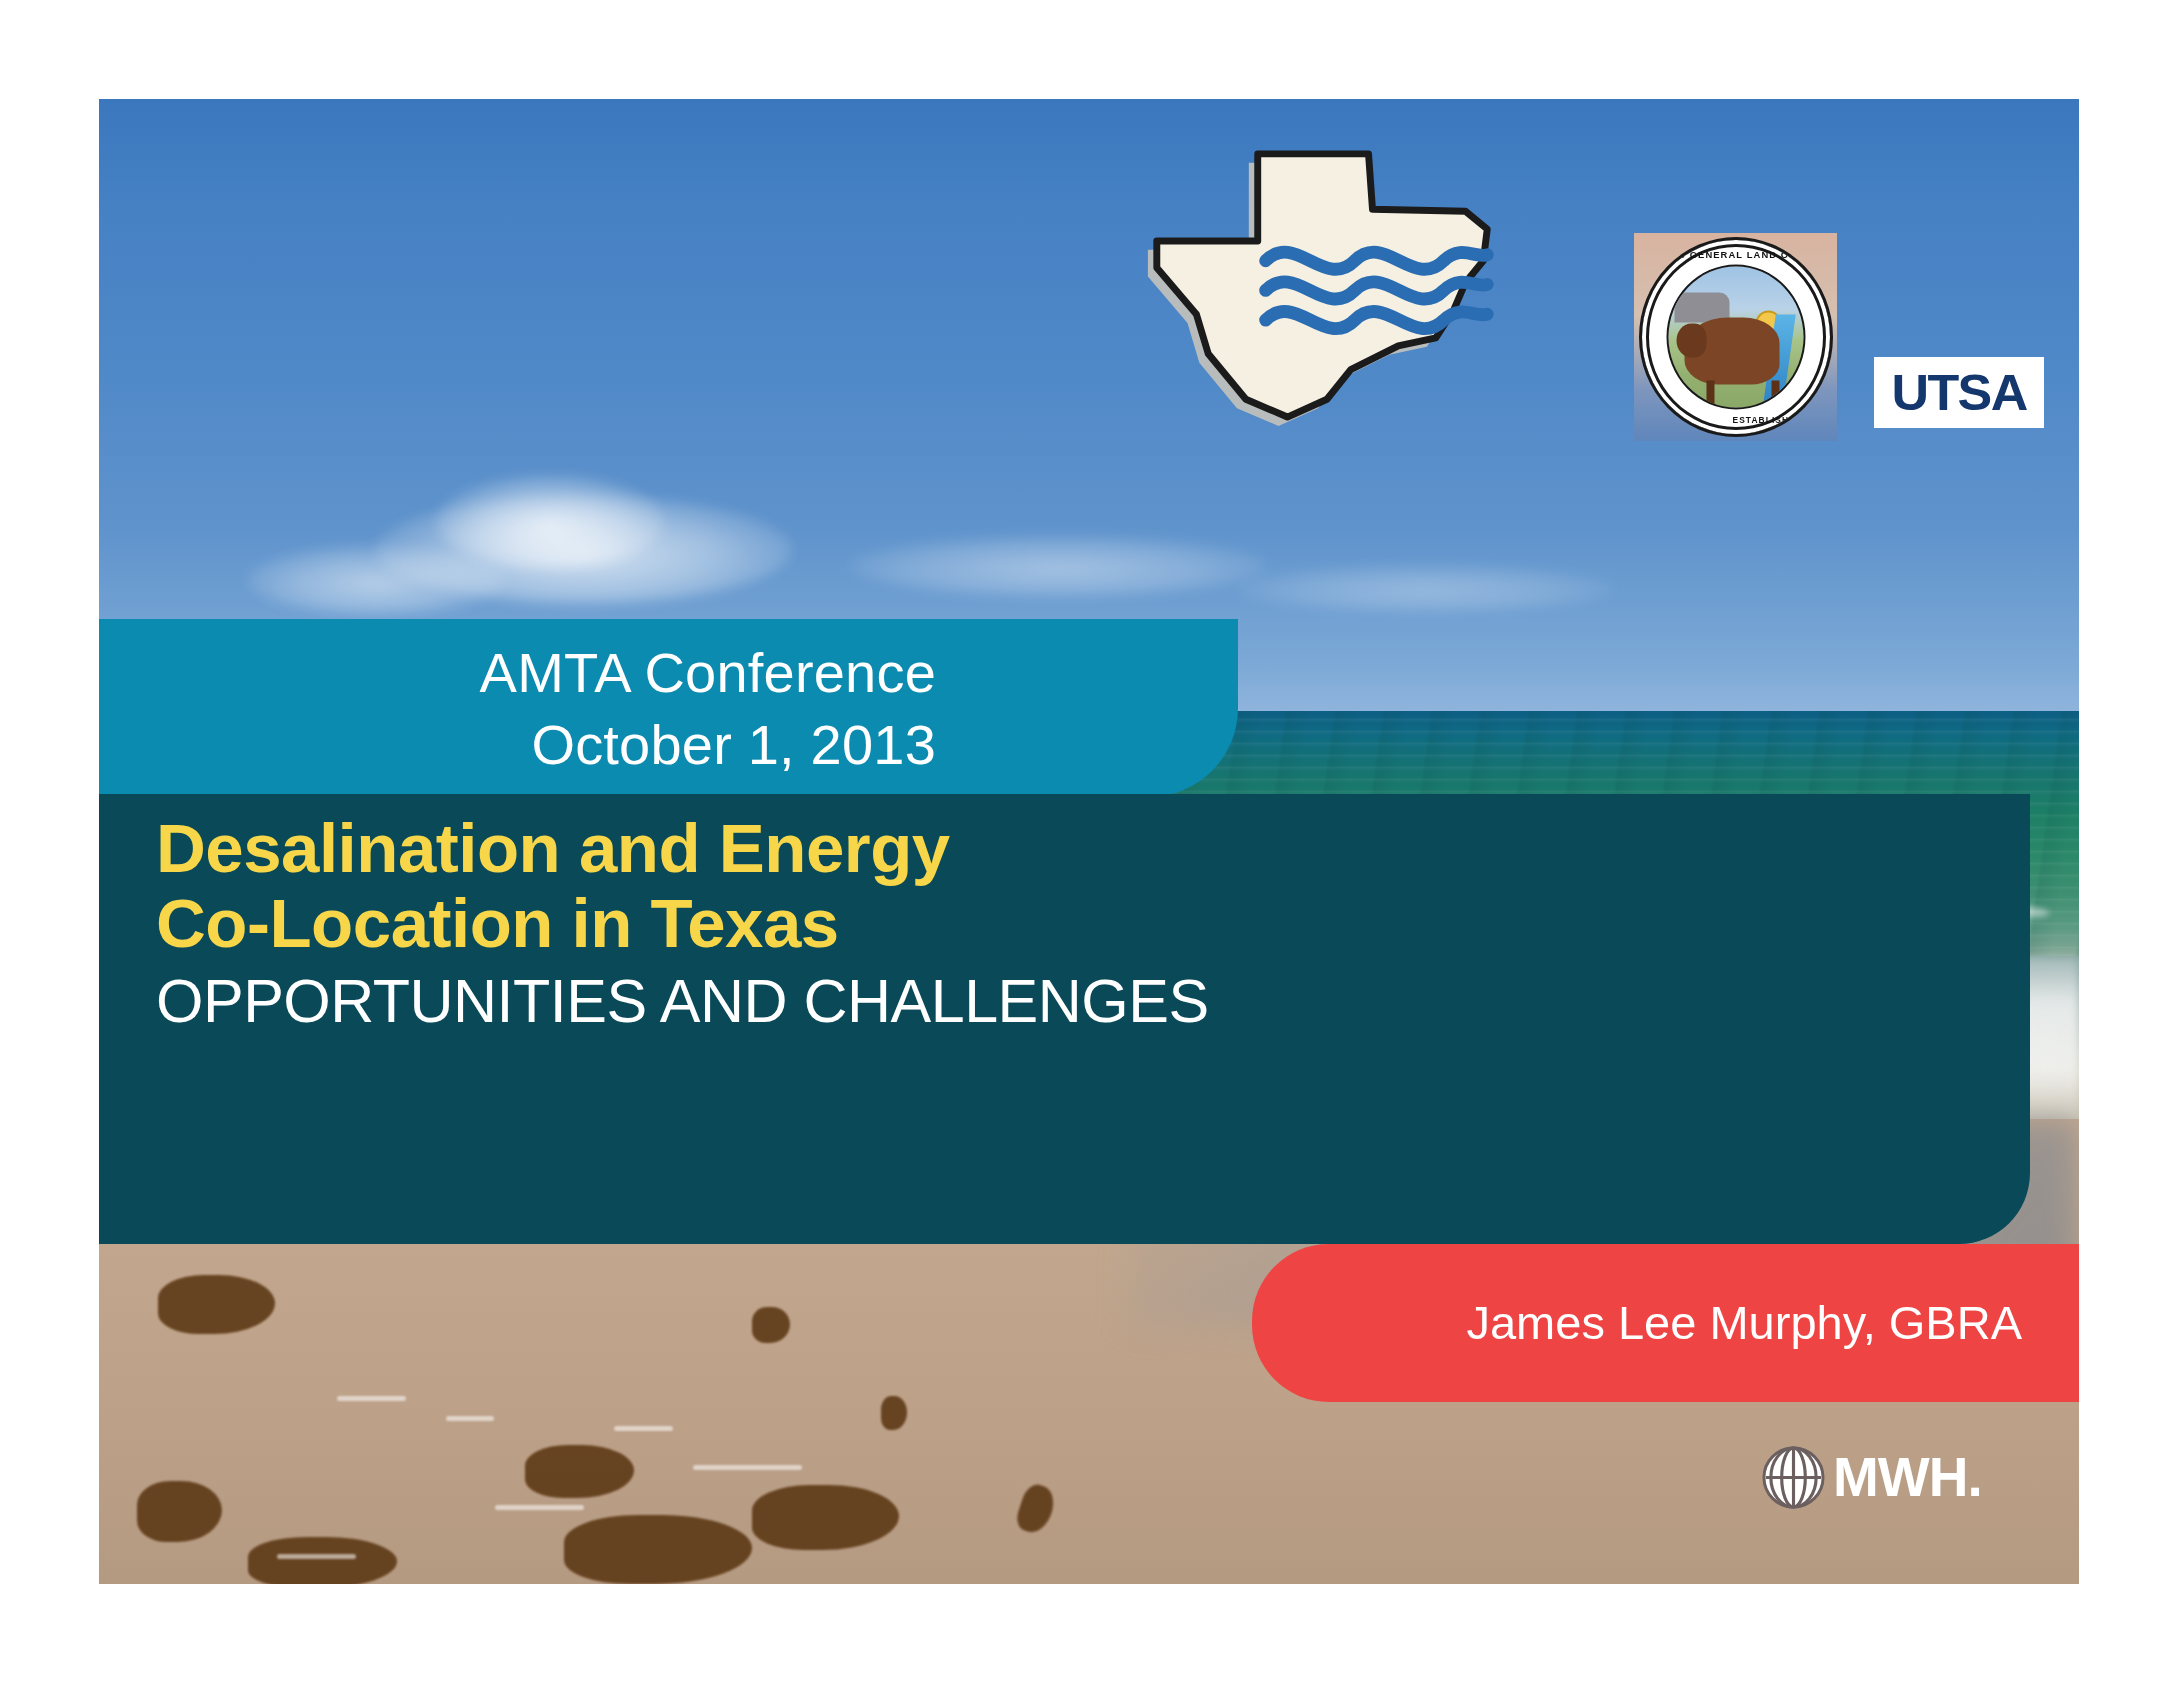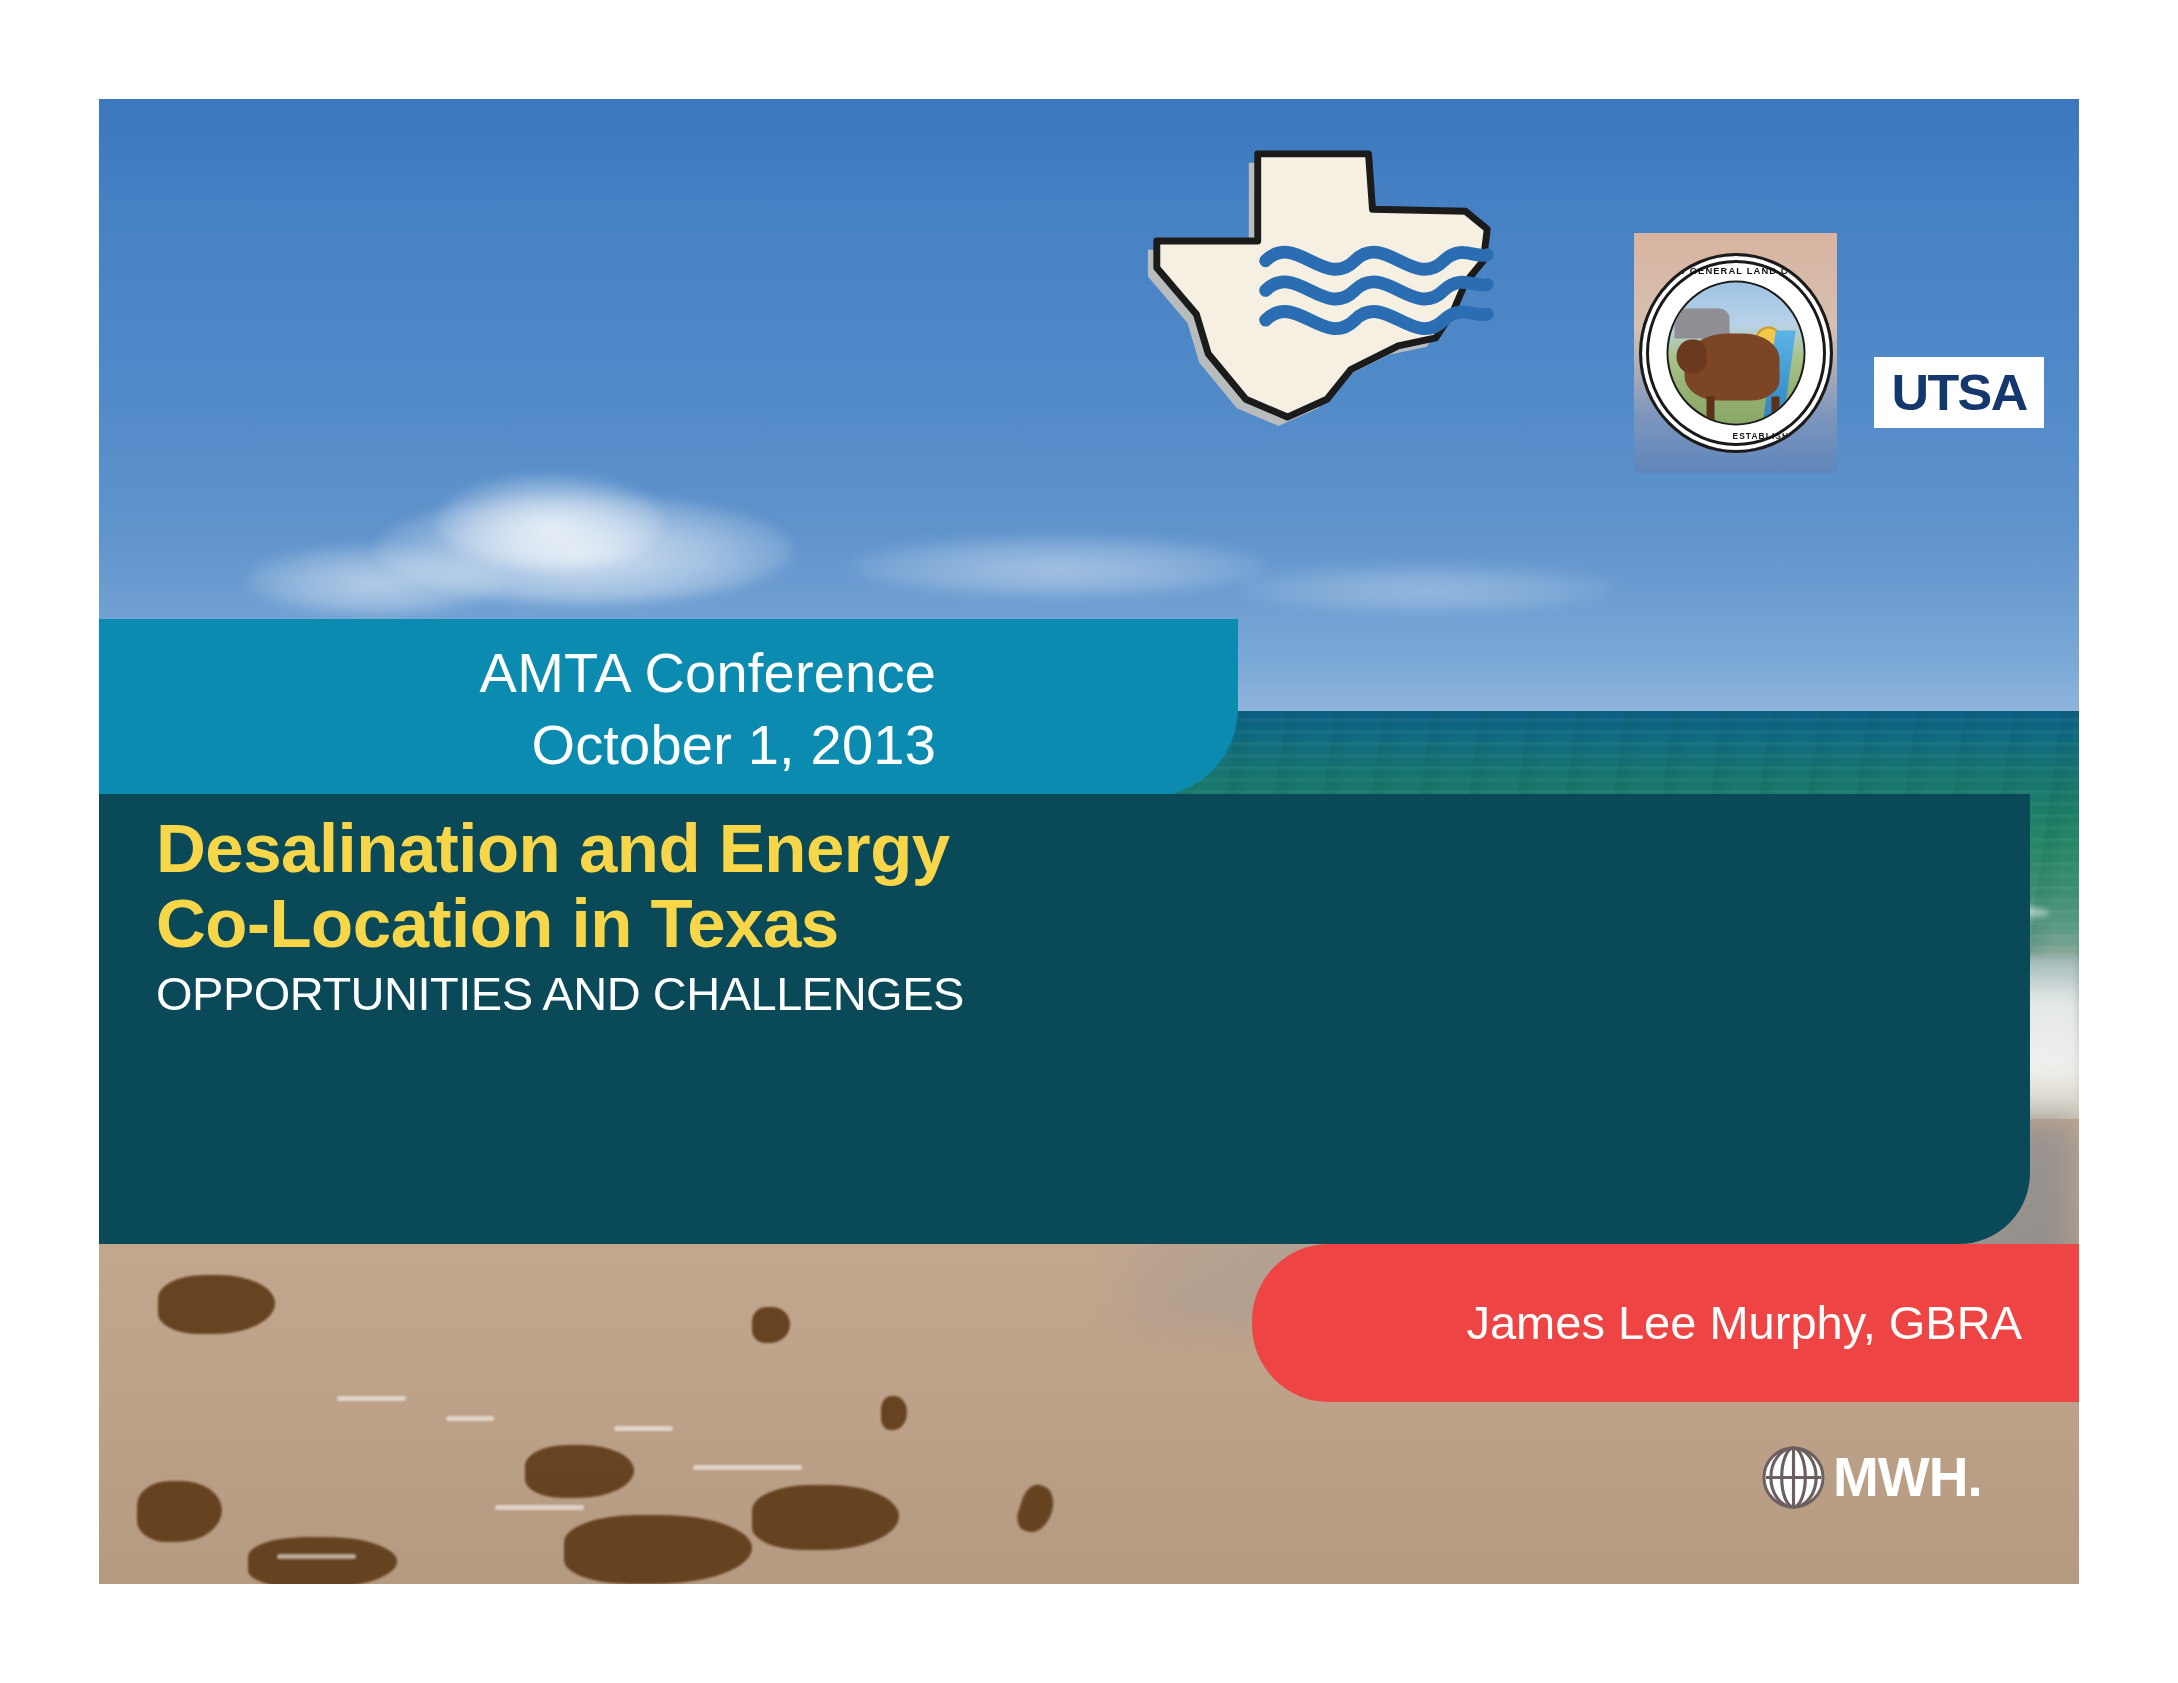--- a/index.html
+++ b/index.html
@@ -137,21 +137,21 @@
     color: #f7d749;
     font-size: 69px;
     font-weight: bold;
     line-height: 1.08;
     letter-spacing: -0.5px;
     white-space: pre-line;
     margin: 0;
   }
   #subtitle {
     color: #ffffff;
-    font-size: 47px;
+    font-size: 61px;
     font-weight: normal;
     line-height: 1.06;
     letter-spacing: -0.5px;
     margin: 8px 0 0 0;
   }
 
   
   #presenter-banner {
     position: absolute;
     left: 1153px; top: 1145px;
@@ -185,21 +185,21 @@
     font-weight: bold;
     font-size: 95px;
     letter-spacing: -2px;
     line-height: 1;
     text-shadow: 2px 2px 0 rgba(255,255,255,.25);
   }
 
   
   #glo-seal {
     position: absolute; left: 495px; top: 99px;
-    width: 203px; height: 240px;
+    width: 203px; height: 208px;
     background: linear-gradient(to bottom, #d8b3a0 0%, #d6c0b0 40%, #7e96bd 75%, #5f86bb 100%);
     padding: 4px;
     box-sizing: border-box;
     text-decoration: underline;
   }
   #glo-seal .ring {
     position: absolute; left: 50%; top: 50%;
     transform: translate(-50%, -50%);
     width: 188px; height: 194px;
     border-radius: 50%;

